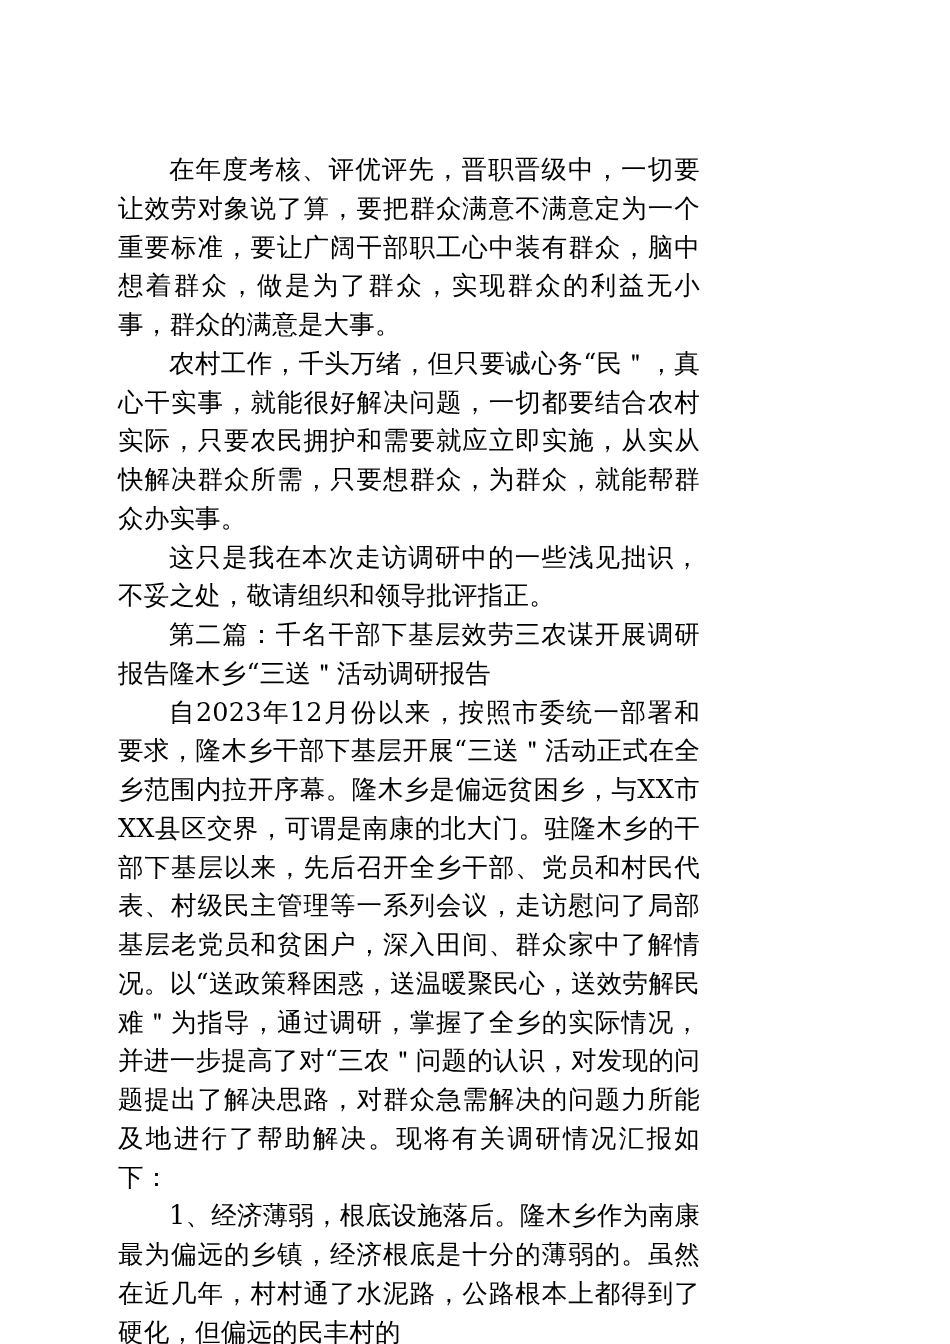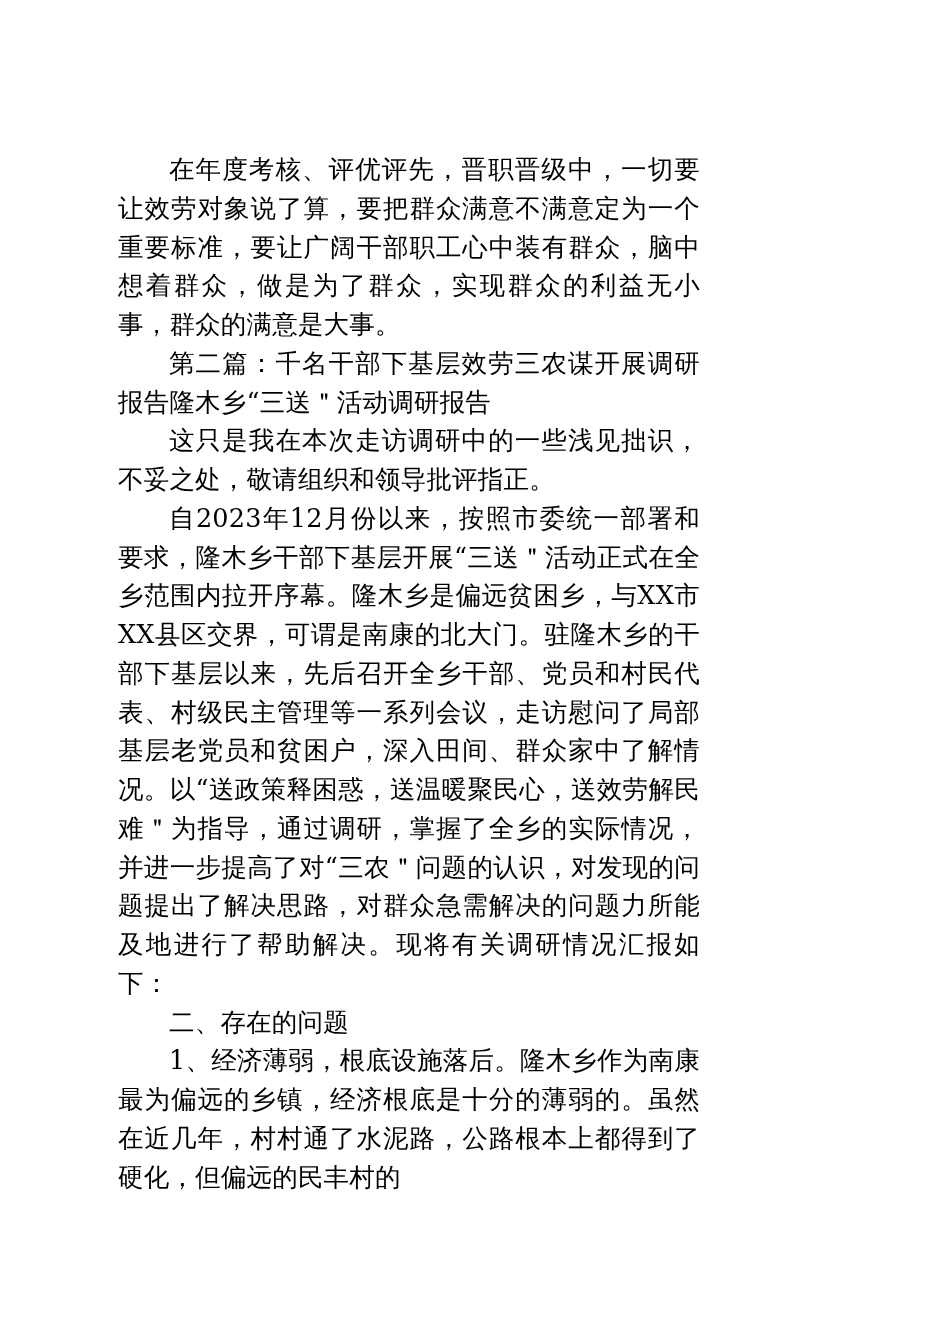--- a/index.html
+++ b/index.html
@@ -32,20 +32,20 @@
     text-indent: 2em;
     white-space: normal;
   }
 </style>
 </head>
 <body>
 
 <div class="page">
   <div class="doc-body">
     <p class="para">在年度考核、评优评先，晋职晋级中，一切要让效劳对象说了算，要把群众满意不满意定为一个重要标准，要让广阔干部职工心中装有群众，脑中想着群众，做是为了群众，实现群众的利益无小事，群众的满意是大事。</p>
+    <p class="para">农村工作，千头万绪，但只要诚心务“民＂，真心干实事，就能很好解决问题，一切都要结合农村实际，只要农民拥护和需要就应立即实施，从实从快解决群众所需，只要想群众，为群众，就能帮群众办实事。</p>
+    <p class="para">这只是我在本次走访调研中的一些浅见拙识，不妥之处，敬请组织和领导批评指正。</p>
     <p class="para">第二篇：千名干部下基层效劳三农谋开展调研报告隆木乡“三送＂活动调研报告</p>
-    <p class="para">这只是我在本次走访调研中的一些浅见拙识，不妥之处，敬请组织和领导批评指正。</p>
     <p class="para">自2023年12月份以来，按照市委统一部署和要求，隆木乡干部下基层开展“三送＂活动正式在全乡范围内拉开序幕。隆木乡是偏远贫困乡，与XX市XX县区交界，可谓是南康的北大门。驻隆木乡的干部下基层以来，先后召开全乡干部、党员和村民代表、村级民主管理等一系列会议，走访慰问了局部基层老党员和贫困户，深入田间、群众家中了解情况。以“送政策释困惑，送温暖聚民心，送效劳解民难＂为指导，通过调研，掌握了全乡的实际情况，并进一步提高了对“三农＂问题的认识，对发现的问题提出了解决思路，对群众急需解决的问题力所能及地进行了帮助解决。现将有关调研情况汇报如下：</p>
-    <p class="para">二、存在的问题</p>
     <p class="para">1、经济薄弱，根底设施落后。隆木乡作为南康最为偏远的乡镇，经济根底是十分的薄弱的。虽然在近几年，村村通了水泥路，公路根本上都得到了硬化，但偏远的民丰村的</p>
 
   </div>
 </div>
 
 </body></html>

